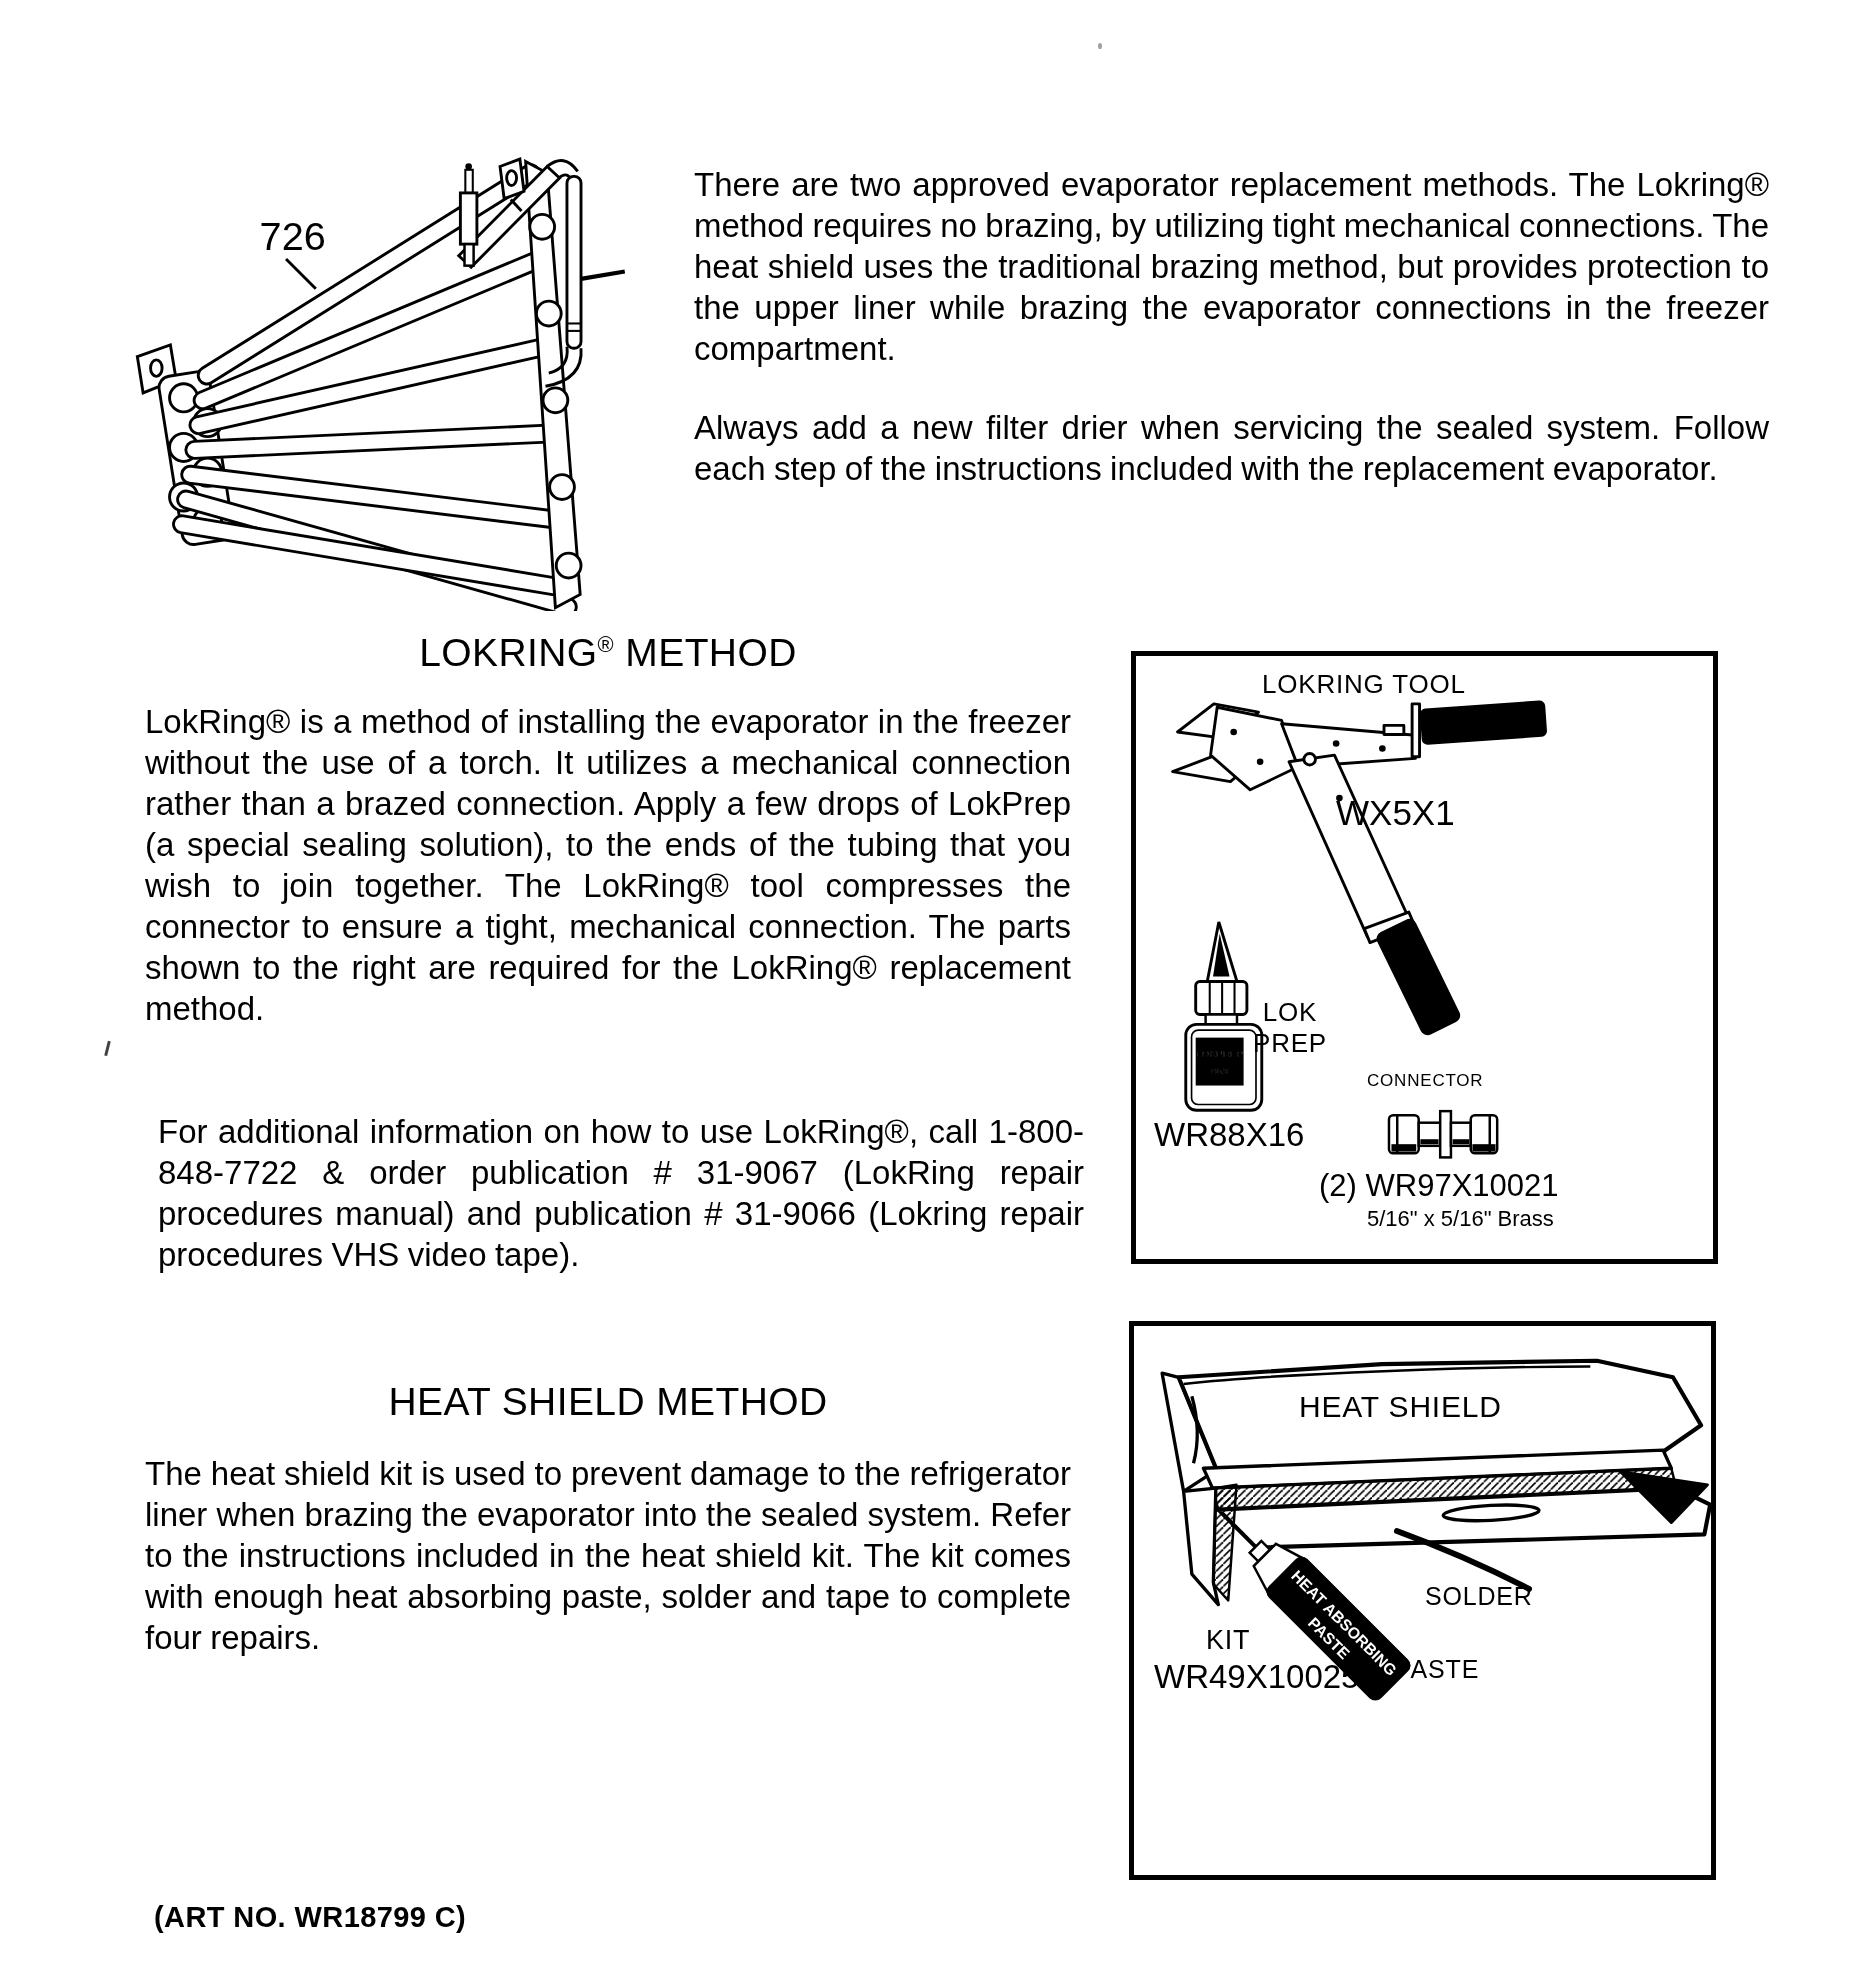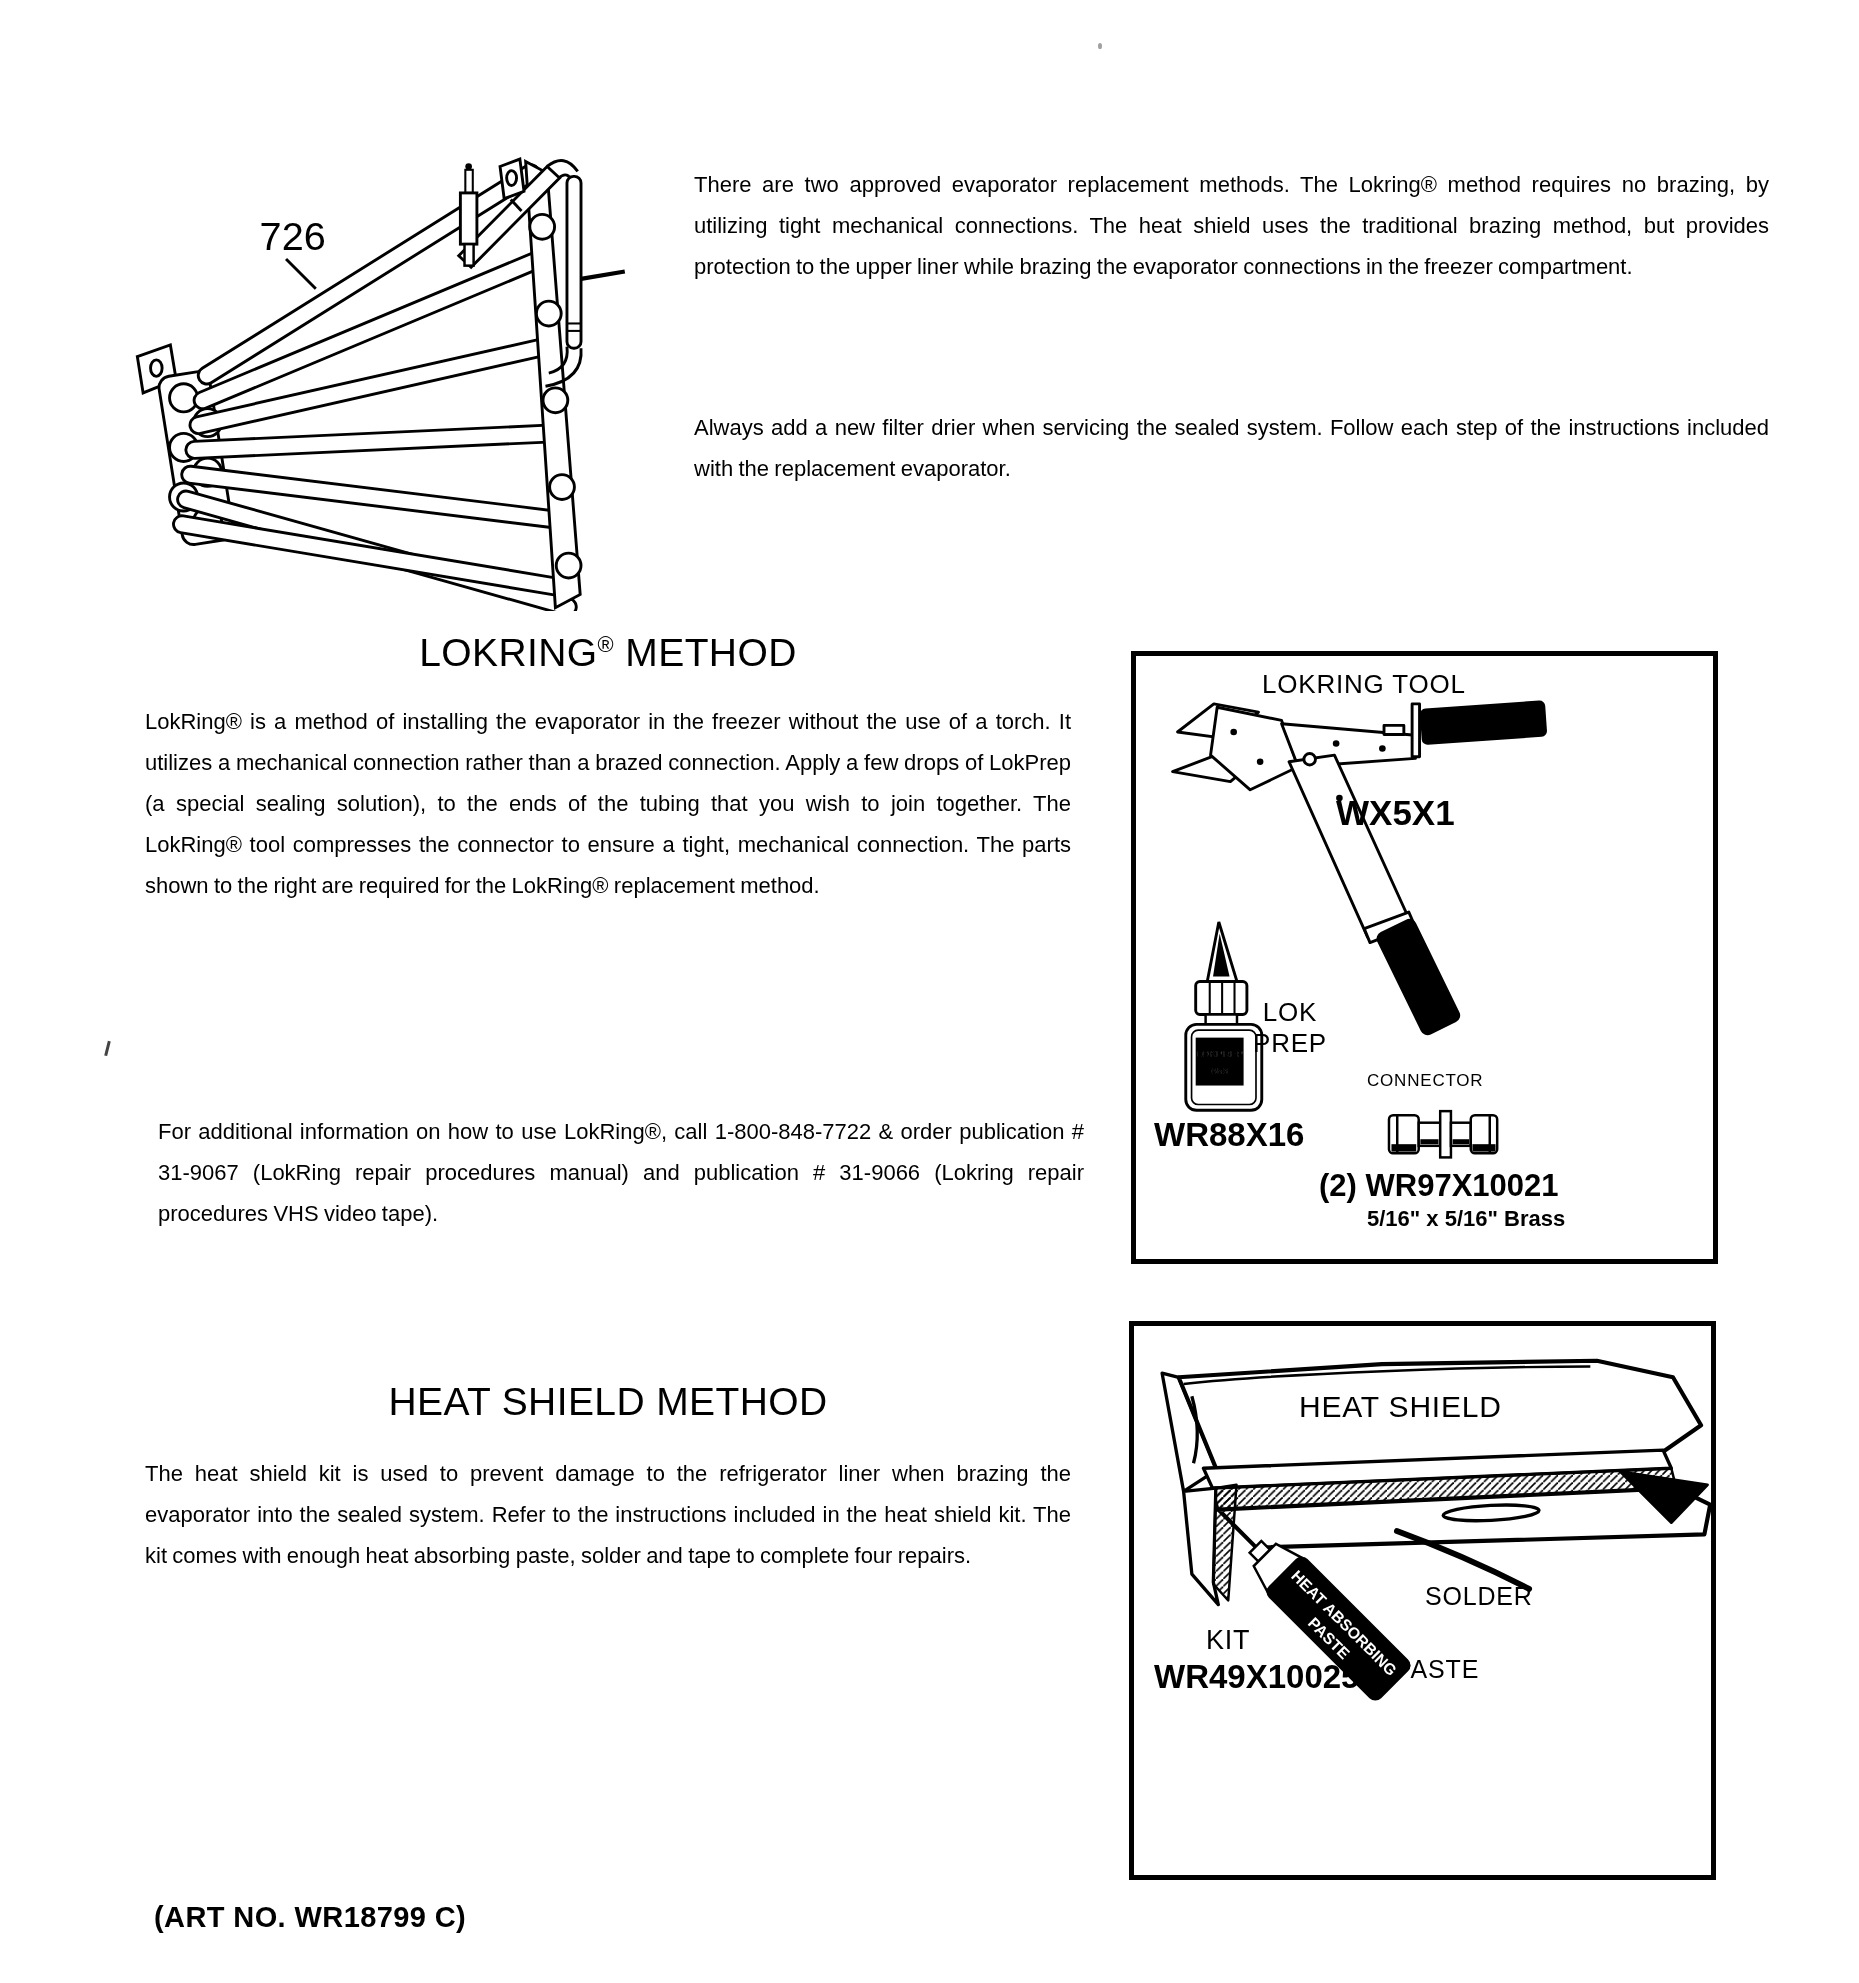--- a/index.html
+++ b/index.html
@@ -4,33 +4,33 @@
 <style>
   * { margin:0; padding:0; box-sizing:border-box; }
   html,body { background:#ffffff; }
   body {
     width:1860px; height:1984px; position:relative;
     font-family:"Liberation Sans","DejaVu Sans",sans-serif;
     color:#000;
   }
   .abs { position:absolute; }
   .body-text {
-    font-size:22px; line-height:41px; text-align:justify;
+    font-size:33px; line-height:41px; text-align:justify;
     word-spacing:-0.8px; color:#000;
   }
   .heading {
     font-size:39px; font-weight:normal; text-align:center; line-height:43px;
     letter-spacing:0.4px;
   }
   .heading sup { font-size:56%; vertical-align:super; line-height:0; }
   .partbox {
     position:absolute; border:5px solid #000; background:#fff;
   }
   .boxlabel { font-size:26px; letter-spacing:0.8px;text-align:center; }
-  .boxpart  { font-weight:bold; }
+  .boxpart  { font-weight:normal; }
   svg { display:block; }
   svg text { font-family:"Liberation Sans","DejaVu Sans",sans-serif; }
   .artno { font-size:29px; font-weight:bold; letter-spacing:0.4px; }
   .scan-tick {
     width:3.3px; height:15px; background:#222; opacity:.85;
     transform:rotate(14deg);
   }
   .scan-dot {
     width:4.1px; height:5.8px; background:#555; opacity:.55; border-radius:50%;
   }

